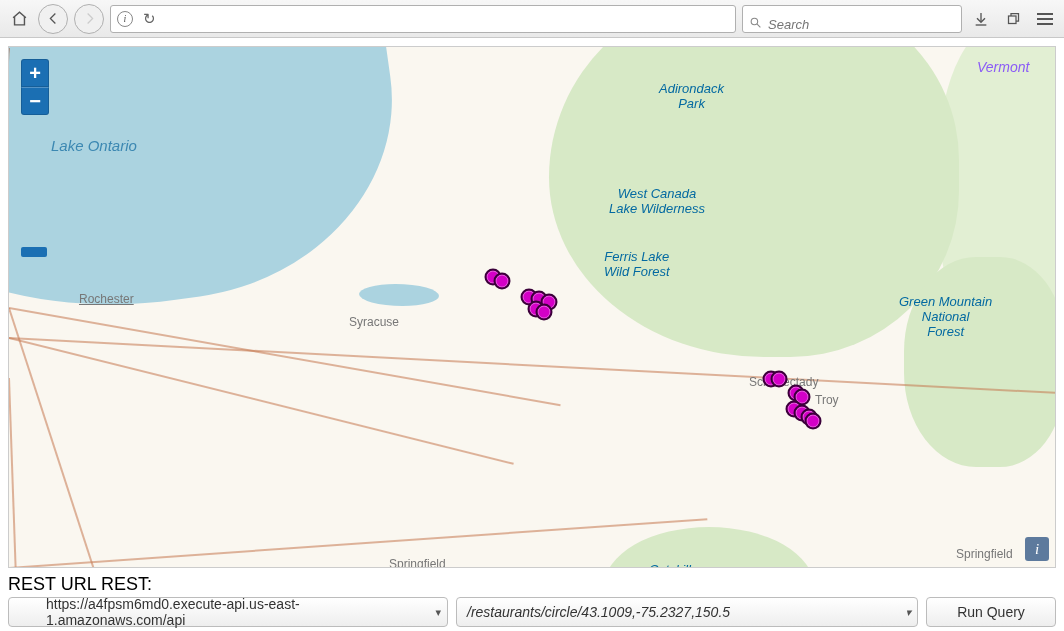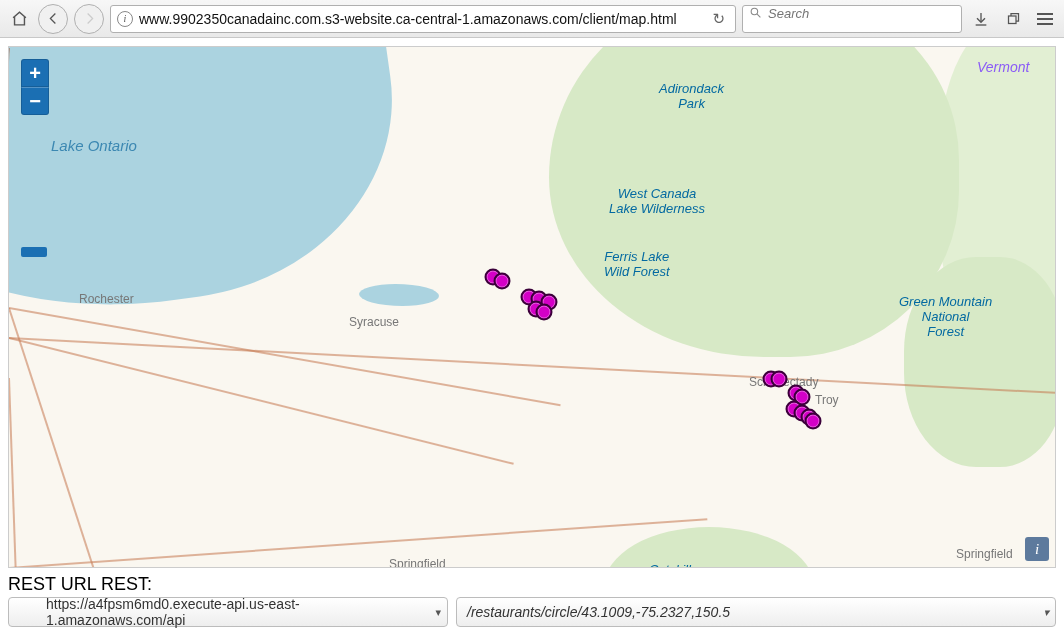--- a/index.html
+++ b/index.html
@@ -32,21 +32,21 @@
     font-size: 10px; font-style: italic; font-family: Georgia, serif; color: #555;
   }
   .url-input {
     flex: 1 1 auto; border: none; outline: none; font-size: 14px; color: #111;
     min-width: 0; background: transparent;
   }
   .reload-icon { color: #666; font-size: 15px; padding: 0 4px; }
   .search-wrap {
     flex: 0 0 220px; height: 28px;
     border: 1px solid #b0b0b0; border-radius: 3px; background: #fff;
-    display: flex; align-items: flex-start; padding: 0 6px; gap: 6px;
+    display: flex; align-items: flex-end; padding: 0 6px; gap: 6px;
   }
   .search-icon { color: #888; font-size: 13px; }
   .search-input {
     flex: 1 1 auto; border: none; outline: none; font-size: 13px;
     color: #888; font-style: italic;
   }
   .chrome-icon {
     width: 26px; height: 28px; display: flex; align-items: center; justify-content: center;
     color: #555; font-size: 17px;
   }
@@ -185,21 +185,20 @@
     </svg>
   </div>
   <div class="nav-btn disabled">
     <svg viewBox="0 0 24 24" width="15" height="15" fill="none" stroke="#ccc" stroke-width="2">
       <path d="M9 4 L17 12 L9 20"></path>
     </svg>
   </div>
 
   <div class="url-wrap">
     <span class="info-icon">i</span>
-    <input class="url-input" value="www.9902350canadainc.com.s3-website.ca-central-1.amazonaws.com/client/map.html" style="">
     <span class="reload-icon">↻</span>
   </div>
 
   <div class="search-wrap">
     <span class="search-icon">
       <svg viewBox="0 0 24 24" width="13" height="13" fill="none" stroke="#888" stroke-width="2">
         <circle cx="10" cy="10" r="6"></circle>
           <path d="M15 15 L21 21"></path>
       </svg>
     </span>
@@ -253,21 +252,21 @@
     <div id="region-labels">
         <div class="park-label" style="left: 650px; top: 35px;">Adirondack<br>Park</div>
         <div class="park-label" style="left: 600px; top: 140px;">West Canada<br>Lake Wilderness</div>
         <div class="park-label" style="left: 595px; top: 203px;">Ferris Lake<br>Wild Forest</div>
         <div class="park-label" style="left: 890px; top: 248px;">Green Mountain<br>National<br>Forest</div>
         <div class="park-label" style="left: 968px; top: 12px; color: #8b5cf6; font-size: 14px;">Vermont</div>
         <div class="park-label" style="left: 640px; top: 516px;">Catskill</div>
       </div>
 
     <div id="city-labels">
-        <div class="city-label" style="left: 70px; top: 245px;">Rochester</div>
+        <div class="city-label" style="left: 70px; top: 245px; text-decoration: underline;">Rochester</div>
         <div class="city-label" style="left: 340px; top: 268px;">Syracuse</div>
         <div class="city-label" style="left: 380px; top: 510px;">Springfield</div>
         <div class="city-label" style="left: 740px; top: 328px;">Schenectady</div>
         <div class="city-label" style="left: 806px; top: 346px;">Troy</div>
         <div class="city-label" style="left: 947px; top: 500px;">Springfield</div>
       </div>
 
     <div id="markers">
         <div class="marker" style="left: 484px; top: 230px;"></div>
         <div class="marker" style="left: 493px; top: 234px;"></div>
@@ -298,14 +297,15 @@
   <div class="query-label">REST URL REST:</div>
   <div class="query-row">
     <div class="select sel-base">
       <span>https://a4fpsm6md0.execute-api.us-east-1.amazonaws.com/api</span>
       <span class="chev">▾</span>
     </div>
     <div class="select sel-path">
       <span>/restaurants/circle/43.1009,-75.2327,150.5</span>
       <span class="chev">▾</span>
     </div>
+    <button class="run-btn">Run Query</button>
   </div>
 </div>
 
 </body></html>

